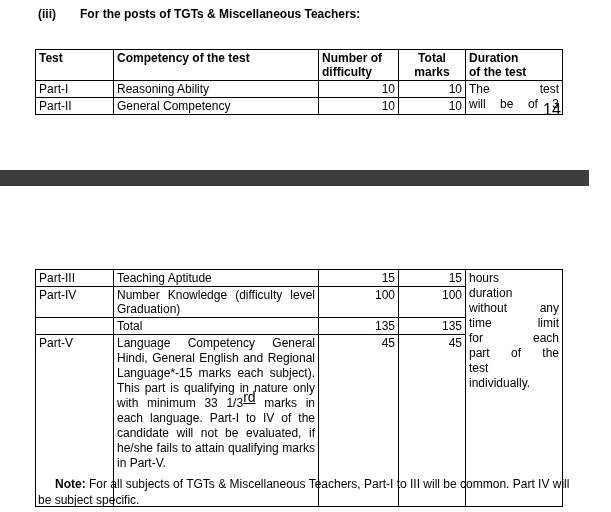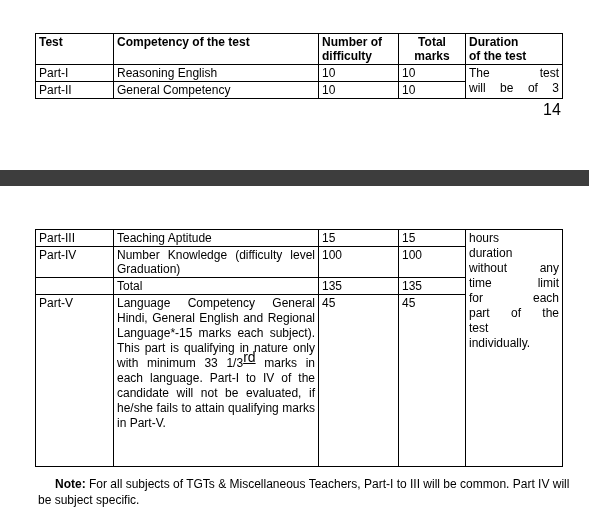--- a/index.html
+++ b/index.html
@@ -19,35 +19,35 @@
 
   .pagebreak-bar {
     position: absolute; left: 0; top: 170px;
     width: 589px; height: 16px;
     background: #3d3d3d;
   }
 
   table.tbl {
     position: absolute; left: 35px;
     border-collapse: collapse; table-layout: fixed;
-    width: 527px; font-size: 12px; line-height: 14px;
+    width: 527px; font-size: 12px; line-height: 14px; margin-top: 16px;
   }
   .tbl-top { top: 33px; }
-  .tbl-bottom { top: 229px; }
+  .tbl-bottom { top: 253px; }
 
   .tbl th, .tbl td {
     border: 1px solid #000;
     padding: 1px 3px;
     vertical-align: top;
     text-align: left;
     overflow: hidden;
   }
   .tbl th { font-weight: bold; white-space: pre-line; }
   th.center { text-align: center; }
-  td.num { text-align: left; }
+  td.num { text-align: right; }
   td.comp { text-align: justify; }
 
   .tbl-top thead tr { height: 31px; }
   .tbl-top tbody tr { height: 14px; }
   .row-p3 { height: 15px; }
   .row-p4 { height: 29px; }
   .row-total { height: 15px; }
   .row-p5 { height: 172px; }
 
   .part5-cell { line-height: 15px; }
@@ -64,20 +64,23 @@
   sup.ul { text-decoration: underline; }
 
   .note { position: absolute; left: 38px; top: 476px; width: 545px; font-size: 12px; line-height: 16px; }
   .b { font-weight: bold; padding-left: 17px; }
 </style>
 </head>
 <body>
 
 <div class="page">
 
+  <div class="heading">
+    <span class="h-index">(iii)</span><span>For the posts of TGTs &amp; Miscellaneous Teachers:</span>
+  </div>
 
   <table class="tbl tbl-top">
     <colgroup>
       <col style="width:78px">
         <col style="width:205px">
         <col style="width:80px">
         <col style="width:67px">
         <col style="width:97px">
     </colgroup>
     <thead>
@@ -88,21 +91,21 @@
 difficulty</th>
         <th class="center">Total
 marks</th>
         <th>Duration
 of the test</th>
       </tr>
     </thead>
     <tbody>
       <tr>
         <td>Part-I</td>
-        <td class="comp">Reasoning English</td>
+        <td class="comp">Reasoning Ability</td>
         <td class="num">10</td>
         <td class="num">10</td>
         <td class="dur" rowspan="2">
           <div class="prejust">The test
 will be of 3</div>
         </td>
       </tr>
       <tr>
         <td>Part-II</td>
         <td class="comp">General Competency</td>

